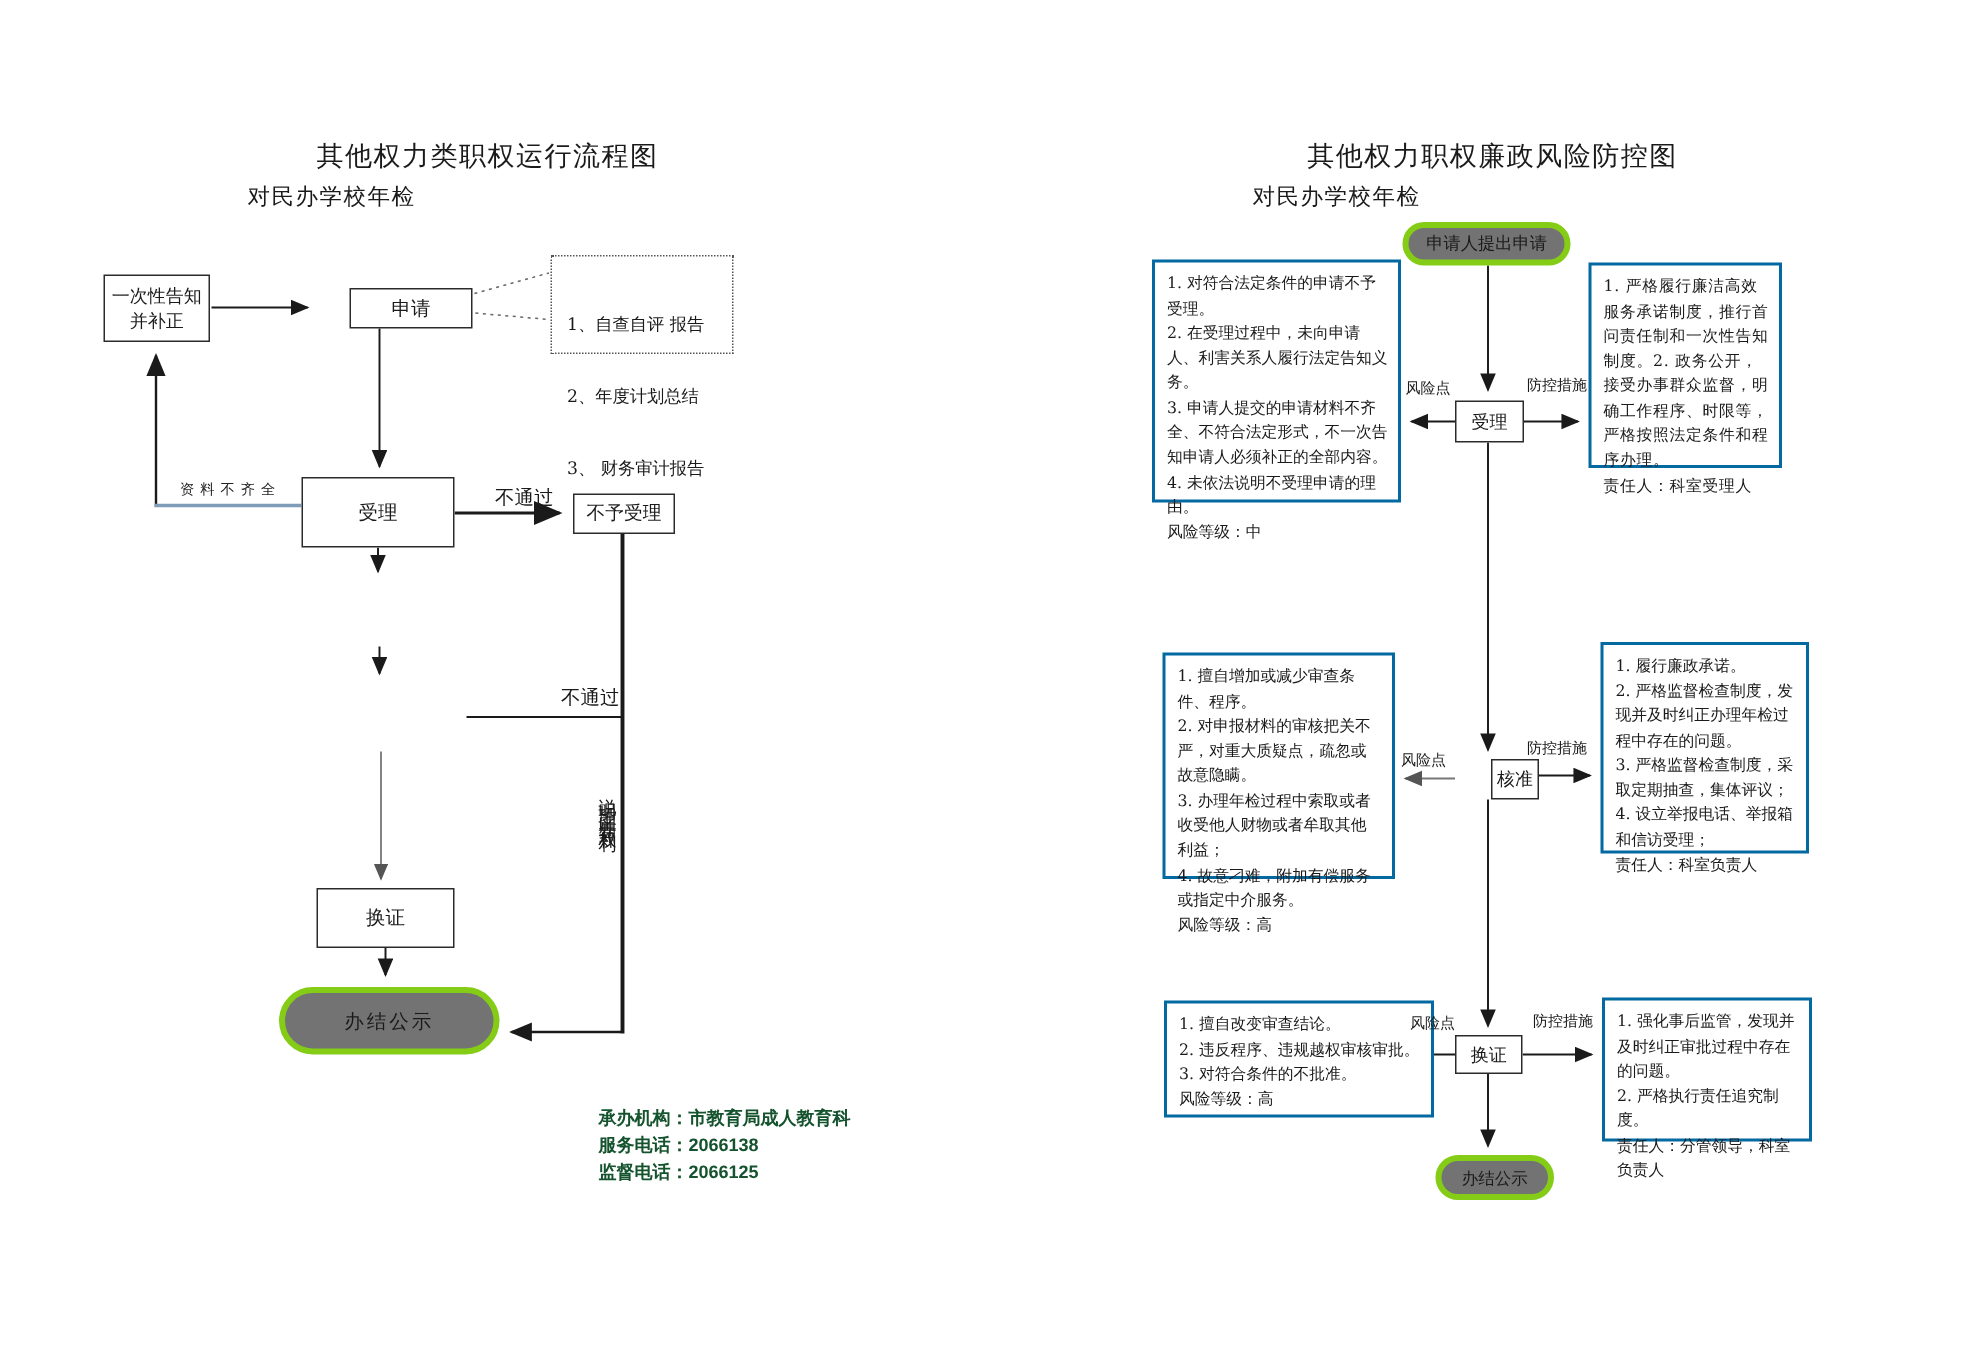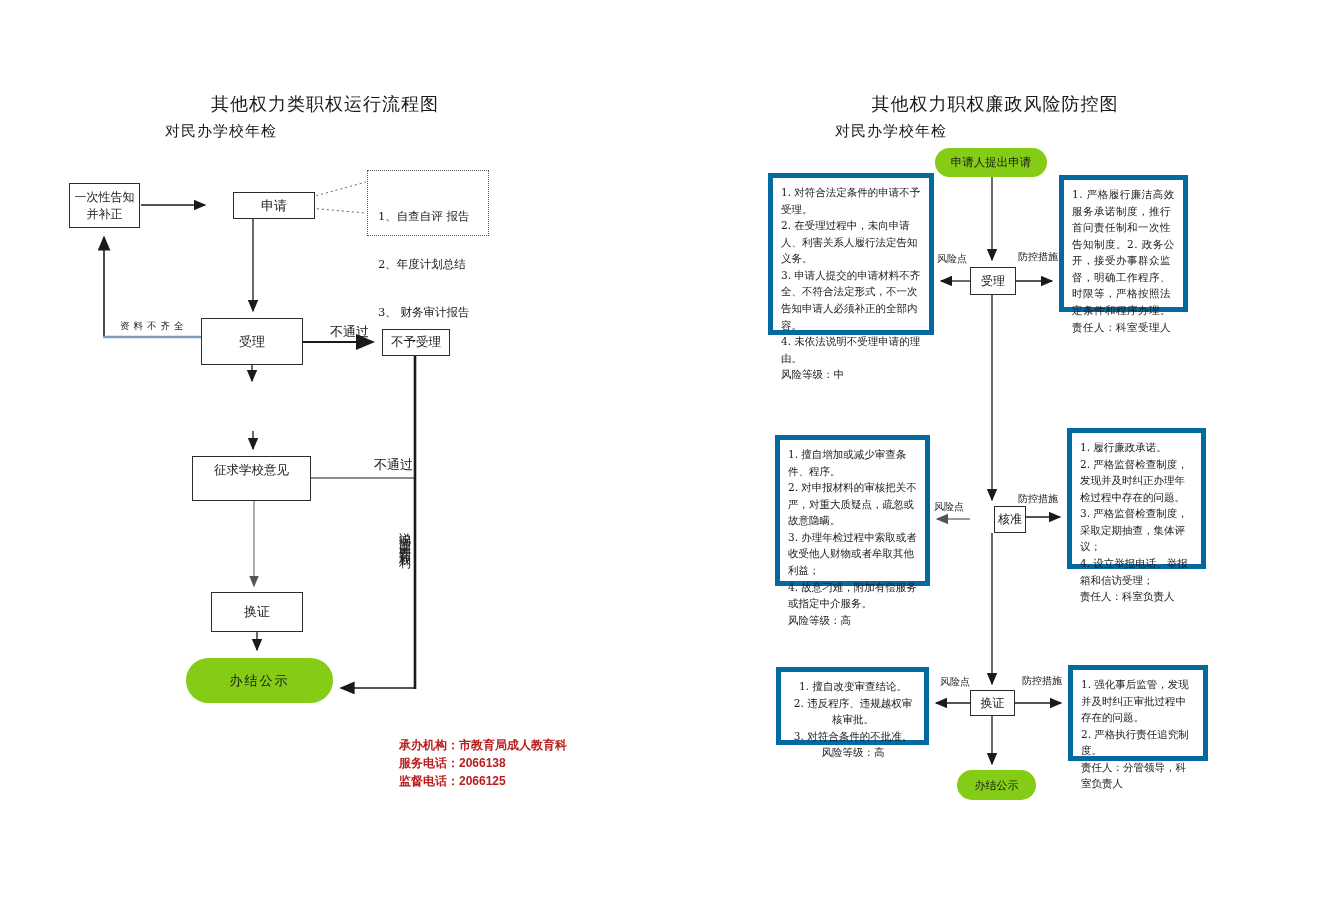--- a/index.html
+++ b/index.html
@@ -2,34 +2,34 @@
 <html><head>
 <meta charset="utf-8">
 <style>
   html,body { margin:0; padding:0; background:#ffffff; }
   .page { position:relative; width:1324px; height:898px; background:#ffffff;
           font-family:"DejaVu Serif","Liberation Serif",serif; color:#1a1a1a; overflow:hidden; }
   svg.wires { position:absolute; left:0; top:0; pointer-events:none; }
   .box { position:absolute; border:1px solid #2b2b2b; background:#fff; box-sizing:border-box;
          display:flex; align-items:center; justify-content:center; text-align:center; }
   .box.top { align-items:flex-start; padding-top:5px; }
-  .stadium { position:absolute; border:4px solid #84cc16; background:#84cc16; box-sizing:border-box;
+  .stadium { position:absolute; border:4px solid #84cc16; background:#737373; box-sizing:border-box;
              display:flex; align-items:center; justify-content:center; text-align:right; }
-  .textbox { position:absolute; border:5px solid #0369a1; background:#fff; box-sizing:border-box;
+  .textbox { position:absolute; border:2px solid #0369a1; background:#fff; box-sizing:border-box;
              padding:6px 7px 4px 8px; font-size:10.5px; line-height:1.58; text-align:left; }
   .dottedbox { position:absolute; border:1px dotted #555; background:#fff; box-sizing:border-box;
                padding:7px 6px 4px 10px; }
   .dottedbox div { font-size:11.5px; line-height:20px; white-space:nowrap;margin-top:28px; }
   .lbl { position:absolute; white-space:nowrap; }
   .prewrap { white-space:pre-line; }
   .title { position:absolute; text-align:center; font-size:18px; letter-spacing:1px; }
   .subtitle { position:absolute; text-align:left; font-size:15px; letter-spacing:1px; }
   .vtext { position:absolute; writing-mode:vertical-rl; font-size:12px; letter-spacing:3px; line-height:14px; }
   .footer { position:absolute; font-family:"Liberation Sans","DejaVu Sans",sans-serif;
-            font-weight:bold; font-size:12px; line-height:18px; color:#b91c1c; }
+            font-weight:bold; font-size:12px; line-height:18px; color:#14532d; }
 </style>
 </head>
 <body>
 
 <div class="page">
 
   <svg class="wires" width="1324" height="898" viewBox="0 0 1324 898">
     <defs>
       <marker id="mb" markerWidth="11" markerHeight="9" refX="8.5" refY="4" orient="auto">
         <path d="M0,0 L9.5,4 L0,8 z" fill="#1a1a1a"></path>
@@ -82,21 +82,20 @@
 
   <div class="lbl" style="left:120px; top:320px; font-size:9.5px; letter-spacing:4px; color:#222;">资料不齐全</div>
 
   <div class="box" style="left:201px; top:318px; width:102px; height:47px; font-size:13px;">受理</div>
 
   <div class="lbl" style="left:330px; top:323px; font-size:13px;">不通过</div>
 
   <div class="box" style="left:382px; top:329px; width:68px; height:27px; font-size:12.5px;">不予受理</div>
 
 
-  <div class="box top" style="left:192px; top:456px; width:119px; height:45px; font-size:12.5px;">征求学校意见</div>
 
   <div class="lbl" style="left:374px; top:456px; font-size:13px;">不通过</div>
 
   <div class="vtext" style="left:398px; top:523px; height:145px;">说明理由并告知权利</div>
 
   <div class="box" style="left:211px; top:592px; width:92px; height:40px; font-size:13px;">换证</div>
 
   <div class="stadium" style="left:186px; top:658px; width:147px; height:45px; border-radius:23px; font-size:13px; letter-spacing:2px;">办结公示</div>
 
   <div class="footer" style="left:399px; top:736px;">
@@ -128,21 +127,21 @@
 风险等级：高</div>
   <div class="textbox prewrap" style="left:1067px; top:428px; width:139px; height:141px;">1. 履行廉政承诺。
 2. 严格监督检查制度，发现并及时纠正办理年检过程中存在的问题。
 3. 严格监督检查制度，采取定期抽查，集体评议；
 4. 设立举报电话、举报箱和信访受理；
 责任人：科室负责人</div>
   <div class="lbl" style="left:934px; top:500px; font-size:10px;">风险点</div>
   <div class="lbl" style="left:1018px; top:492px; font-size:10px;">防控措施</div>
   <div class="box" style="left:970px; top:506px; width:32px; height:27px; font-size:12px;margin-left:24px;">核准</div>
 
-  <div class="textbox prewrap" style="left:776px; top:667px; width:153px; height:78px;text-align:center;">1. 擅自改变审查结论。
+  <div class="textbox prewrap" style="left:776px; top:667px; width:180px; height:78px;">1. 擅自改变审查结论。
 2. 违反程序、违规越权审核审批。
 3. 对符合条件的不批准。
 风险等级：高</div>
   <div class="textbox prewrap" style="left:1068px; top:665px; width:140px; height:96px;">1. 强化事后监管，发现并及时纠正审批过程中存在的问题。
 2. 严格执行责任追究制度。
 责任人：分管领导，科室负责人</div>
   <div class="lbl" style="left:940px; top:675px; font-size:10px;">风险点</div>
   <div class="lbl" style="left:1022px; top:674px; font-size:10px;">防控措施</div>
   <div class="box" style="left:970px; top:690px; width:45px; height:26px; font-size:12px;">换证</div>
 

